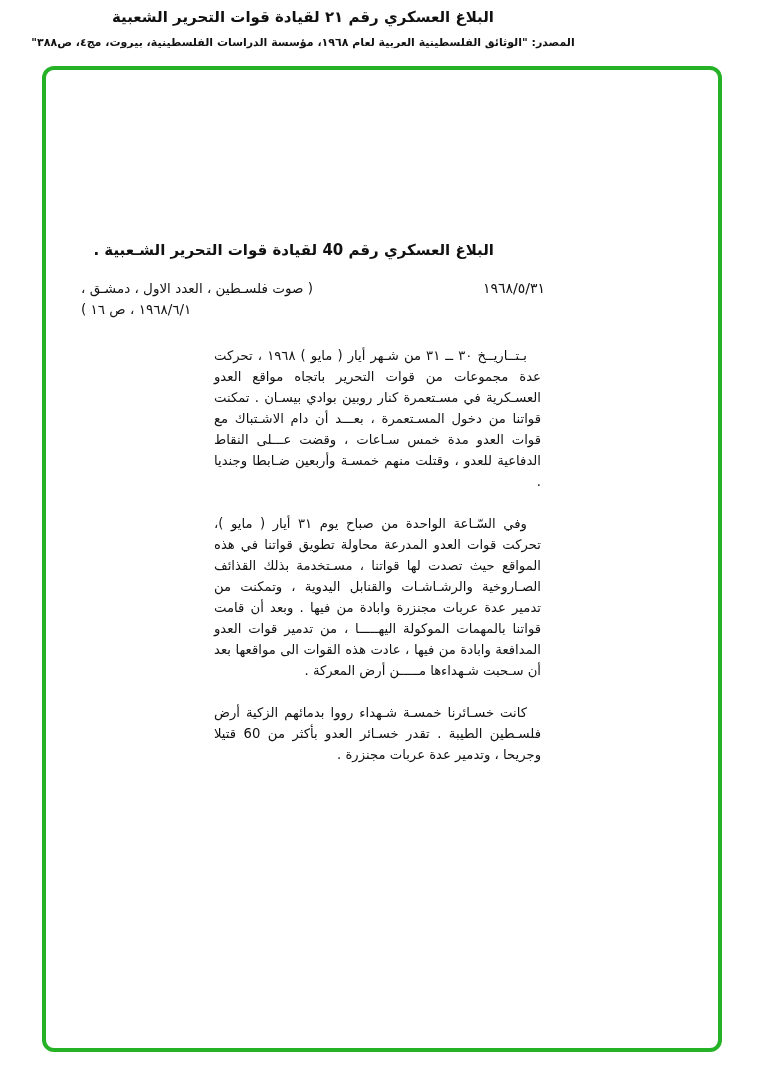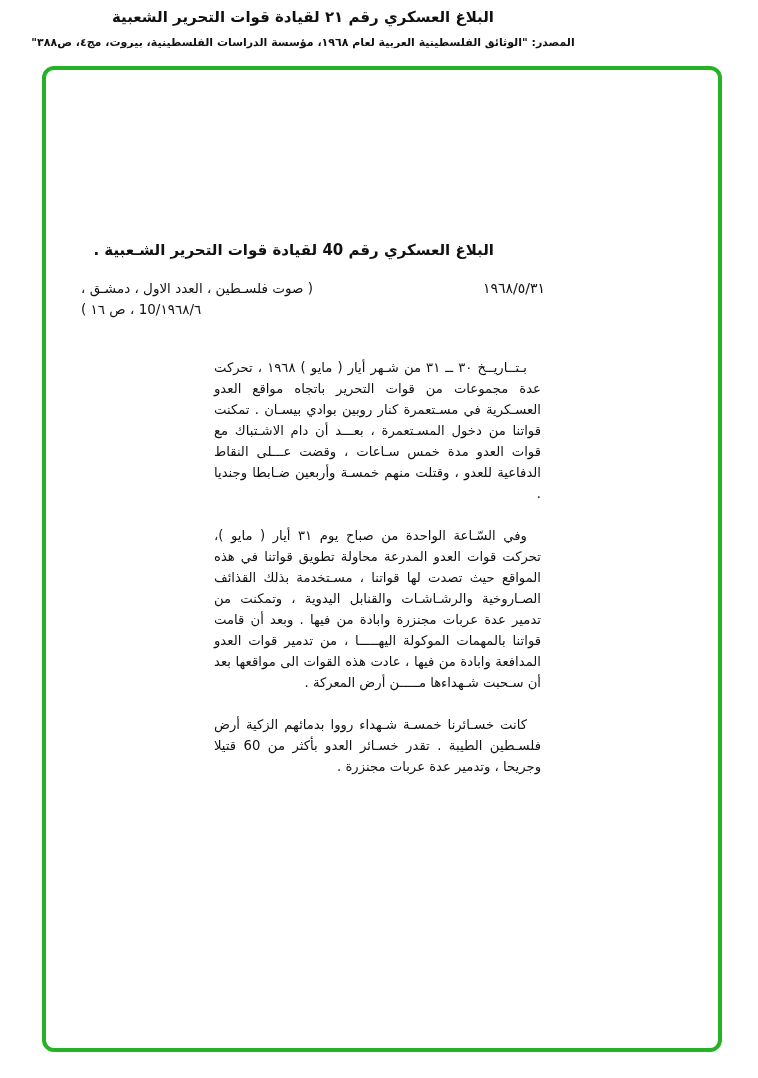--- a/index.html
+++ b/index.html
@@ -79,40 +79,40 @@
     position: absolute;
     top: 345px;
     right: 217px;
     width: 327px;
     direction: rtl;
     font-size: 13.2px;
     line-height: 21px;
     text-align: justify;
   }
   .doc-body p {
-    margin: 12px 0 21px 0;
+    margin: 0 0 21px 0;
     text-indent: 14px;
   }
 </style>
 </head>
 <body>
 
 <div class="outer-header">
   <div class="outer-title">البلاغ العسكري رقم ٢١ لقيادة قوات التحرير الشعبية</div>
   <div class="outer-source">المصدر: "الوثائق الفلسطينية العربية لعام ١٩٦٨، مؤسسة الدراسات الفلسطينية، بيروت، مج٤، ص٣٨٨"</div>
 </div>
 
 <div class="page-frame"></div>
 
 <div class="doc-title">البلاغ العسكري رقم 40 لقيادة قوات التحرير الشـعبية .</div>
 
 <div class="doc-date">١٩٦٨/٥/٣١</div>
 
 <div class="doc-citation">
   <div>( صوت فلسـطين ، العدد الاول ، دمشـق ،</div>
-  <div>١٩٦٨/٦/10 ، ص ١٦ )</div>
+  <div>١٩٦٨/٦/١ ، ص ١٦ )</div>
 </div>
 
 <div class="doc-body">
   <p>بـتــاريــخ ٣٠ ــ ٣١ من شـهر أيار ( مايو ) ١٩٦٨ ، تحركت عدة مجموعات من قوات التحرير باتجاه مواقع العدو العسـكرية في مسـتعمرة كنار روبين بوادي بيسـان . تمكنت قواتنا من دخول المسـتعمرة ، بعـــد أن دام الاشـتباك مع قوات العدو مدة خمس سـاعات ، وقضت عـــلى النقاط الدفاعية للعدو ، وقتلت منهم خمسـة وأربعين ضـابطا وجنديا .</p>
   <p>وفي السّـاعة الواحدة من صباح يوم ٣١ أيار ( مايو )، تحركت قوات العدو المدرعة محاولة تطويق قواتنا في هذه المواقع حيث تصدت لها قواتنا ، مسـتخدمة بذلك القذائف الصـاروخية والرشـاشـات والقنابل اليدوية ، وتمكنت من تدمير عدة عربات مجنزرة وابادة من فيها . وبعد أن قامت قواتنا بالمهمات الموكولة اليهـــــا ، من تدمير قوات العدو المدافعة وابادة من فيها ، عادت هذه القوات الى مواقعها بعد أن سـحبت شـهداءها مـــــن أرض المعركة .</p>
   <p>كانت خسـائرنا خمسـة شـهداء رووا بدمائهم الزكية أرض فلسـطين الطيبة . تقدر خسـائر العدو بأكثر من 60 قتيلا وجريحا ، وتدمير عدة عربات مجنزرة .</p>
 </div>
 
 </body></html>

